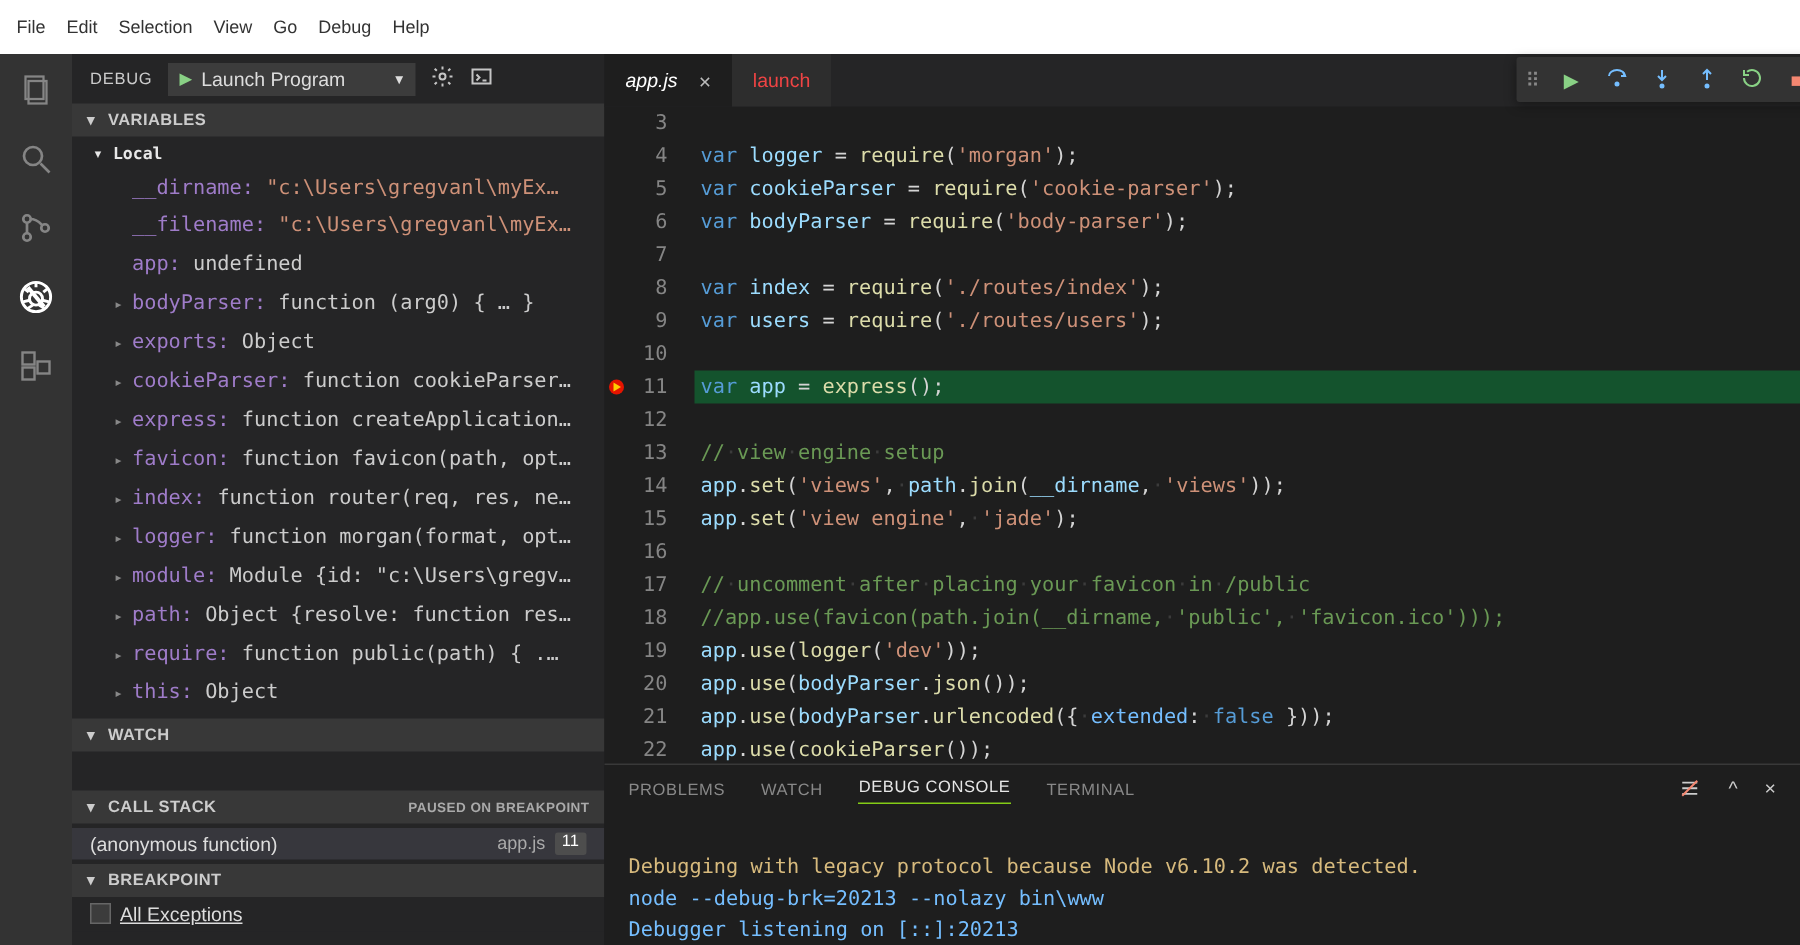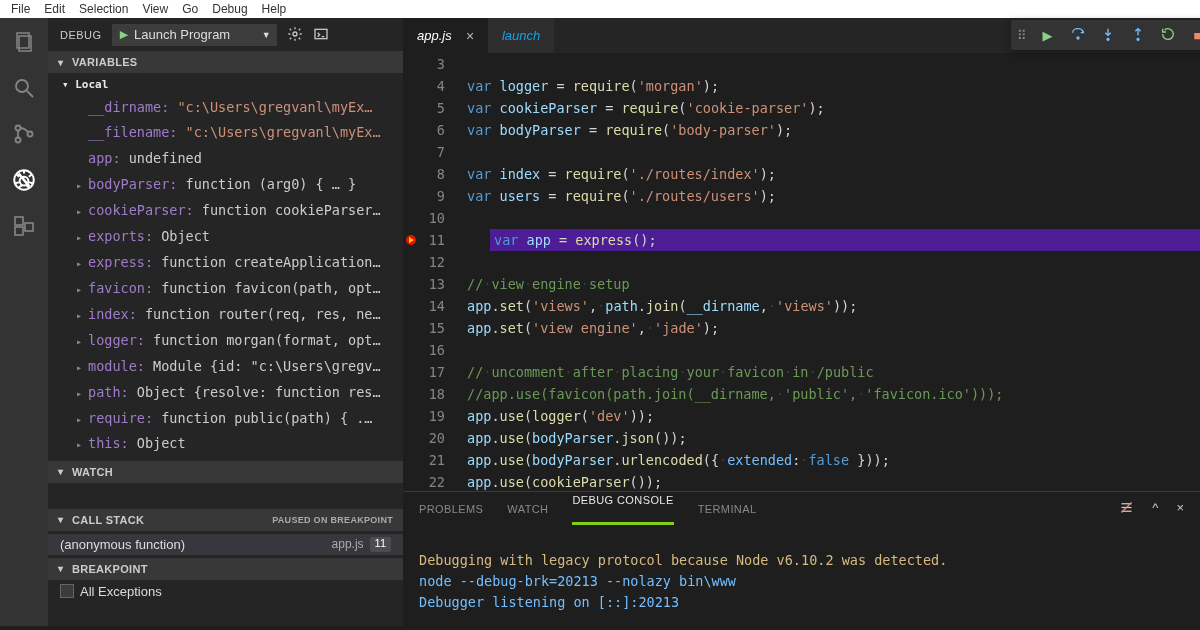--- a/index.html
+++ b/index.html
@@ -9,21 +9,21 @@
   color: #cccccc;
   width: 1200px; height: 630px;
   overflow: hidden;
   font-size: 13px;
 }
 
 
 .menubar {
   background: #ffffff;
   color: #333;
-  height: 18px;
+  height: 36px;
   display: flex;
   align-items: center;
   padding: 0 4px;
   font-size: 12px;
 }
 .menubar span { padding: 0 7px; cursor: default; }
 
 
 .main {
   display: flex;
@@ -111,21 +111,21 @@
 .cs-row {
   display: flex; 
   padding: 3px 12px;
   background: #37373d;
   color: #ddd;
 }
 .cs-file { margin-left: auto; color: #aaa; font-size: 12px; }
 .cs-badge { background: #4d4d4d; color: #fff; padding: 0 5px; margin-left: 6px; border-radius: 2px; font-size: 11px; }
 
 .bp-body { padding: 4px 12px; }
-.bp-row { display: flex; gap: 6px; color: #ddd; }
+.bp-row { display: flex; gap: 6px; color: #ddd; text-decoration: underline; }
 .checkbox {
   width: 14px; height: 14px;
   border: 1px solid #666;
   background: #3c3c3c;
 }
 
 
 .editor-area {
   flex: 1;
   display: flex;
@@ -137,24 +137,23 @@
   height: 35px;
   background: #252526;
   display: flex;
   align-items: stretch;
 }
 .tab {
   display: flex;
   align-items: center;
   padding: 0 14px 0 14px;
   font-size: 13px;
-  color: #0ea5e9;
+  color: #ef4444;
   background: #2d2d2d;
   gap: 8px;
-  font-style: italic;
 }
 .tab.active { background: #1e1e1e; color: #fff; font-style: italic; }
 .tab .close { font-size: 14px; color: #bbb; margin-left: 6px; }
 .tab-tools { margin-left: auto; display: flex; align-items: center; gap: 14px; padding: 0 14px; }
 .tab-tools svg, .tab-tools span { color: #c5c5c5; }
 
 
 .debug-actions {
   position: absolute;
   top: 2px;
@@ -195,21 +194,21 @@
   width: 12px; height: 12px;
 }
 .code {
   flex: 1;
   font-family: Consolas, monospace;
   font-size: 13.5px;
   line-height: 22px;
   white-space: pre;
 }
 .code .row { height: 22px; padding-left: 4px; }
-.hl-line { background: #4c1d95; margin-left: 27px; }
+.hl-line { background: #14532d; }
 .tok-kw { color: #569cd6; }
 .tok-var { color: #9cdcfe; }
 .tok-func { color: #dcdcaa; }
 .tok-str { color: #ce9178; }
 .tok-punc { color: #d4d4d4; }
 .tok-cmt { color: #6a9955; }
 .tok-link { color: #75beff; }
 .tok-bool { color: #569cd6; }
 .ws { color: #3b3b3b; }
 
@@ -222,21 +221,21 @@
   flex-direction: column;
 }
 .panel-tabs {
   height: 34px;
   display: flex;
   align-items: center;
   padding: 0 16px;
   gap: 24px;
 }
 .ptab { font-size: 11px; letter-spacing: 0.4px; color: #888; }
-.ptab.active { color: #e7e7e7; border-bottom: 3px solid #84cc16; padding-bottom: 16px; }
+.ptab.active { color: #e7e7e7; border-bottom: 1px solid #84cc16; padding-bottom: 4px; }
 .panel-icons { margin-left: auto; display: flex; gap: 18px; color: #ccc; font-size: 13px; }
 .panel-body {
   flex: 1;
   padding: 2px 16px;
   font-family: Consolas, monospace;
   font-size: 13.5px;
   line-height: 1.55;
   margin-top: 22px;
 }
 .con-warn { color: #d7ba7d; }
@@ -330,22 +329,22 @@
       <div class="vars-body">
         <div class="local-hdr">
           <span class="chev">▾</span>
           <span>Local</span>
         </div>
         <div id="vars-list">
             <div class="var-row"><span class="ar"></span><span class="var-key">__dirname:</span> <span class="var-str">"c:\Users\gregvanl\myEx…</span></div>
             <div class="var-row"><span class="ar"></span><span class="var-key">__filename:</span> <span class="var-str">"c:\Users\gregvanl\myEx…</span></div>
             <div class="var-row"><span class="ar"></span><span class="var-key">app:</span> <span class="var-val">undefined</span></div>
             <div class="var-row"><span class="ar">▸</span><span class="var-key">bodyParser:</span> <span class="var-val">function (arg0) { … }</span></div>
+            <div class="var-row"><span class="ar">▸</span><span class="var-key">exports:</span> <span class="var-val">Object</span></div>
             <div class="var-row"><span class="ar">▸</span><span class="var-key">cookieParser:</span> <span class="var-val">function cookieParser…</span></div>
-            <div class="var-row"><span class="ar">▸</span><span class="var-key">exports:</span> <span class="var-val">Object</span></div>
             <div class="var-row"><span class="ar">▸</span><span class="var-key">express:</span> <span class="var-val">function createApplication…</span></div>
             <div class="var-row"><span class="ar">▸</span><span class="var-key">favicon:</span> <span class="var-val">function favicon(path, opt…</span></div>
             <div class="var-row"><span class="ar">▸</span><span class="var-key">index:</span> <span class="var-val">function router(req, res, ne…</span></div>
             <div class="var-row"><span class="ar">▸</span><span class="var-key">logger:</span> <span class="var-val">function morgan(format, opt…</span></div>
             <div class="var-row"><span class="ar">▸</span><span class="var-key">module:</span> <span class="var-val">Module {id: "c:\Users\gregv…</span></div>
             <div class="var-row"><span class="ar">▸</span><span class="var-key">path:</span> <span class="var-val">Object {resolve: function res…</span></div>
             <div class="var-row"><span class="ar">▸</span><span class="var-key">require:</span> <span class="var-val">function public(path) { .…</span></div>
             <div class="var-row"><span class="ar">▸</span><span class="var-key">this:</span> <span class="var-val">Object</span></div>
           </div>
       </div>

